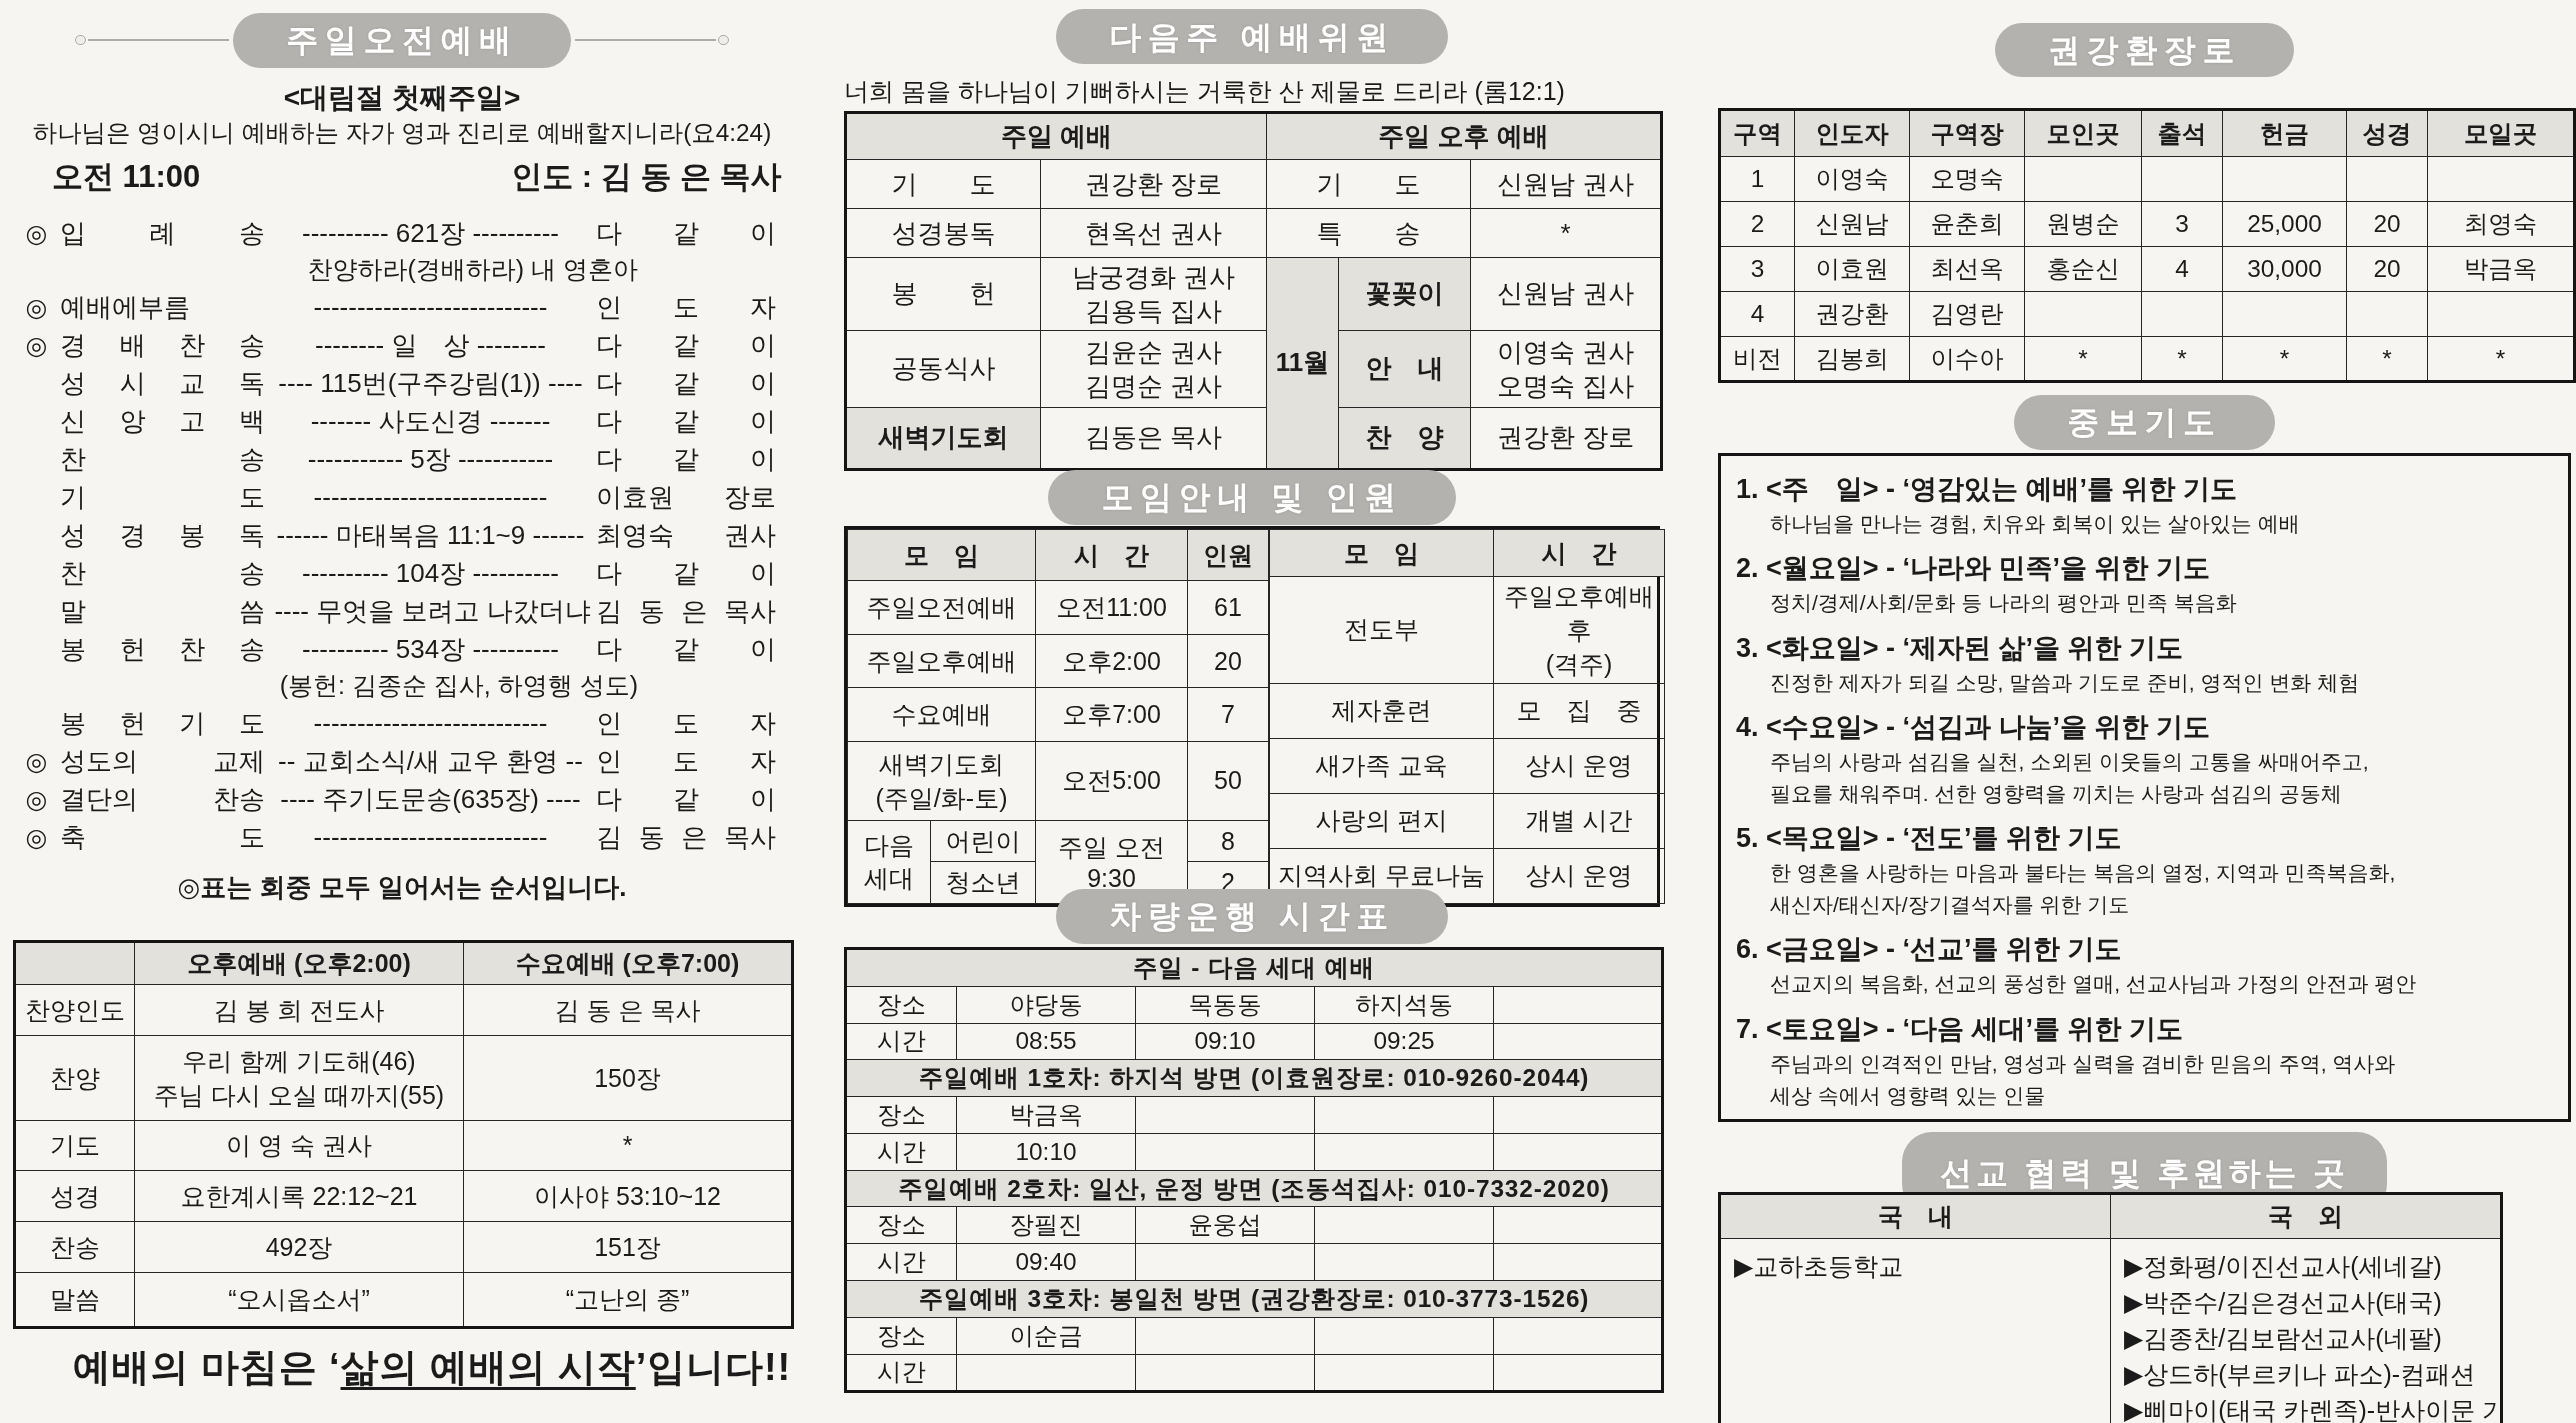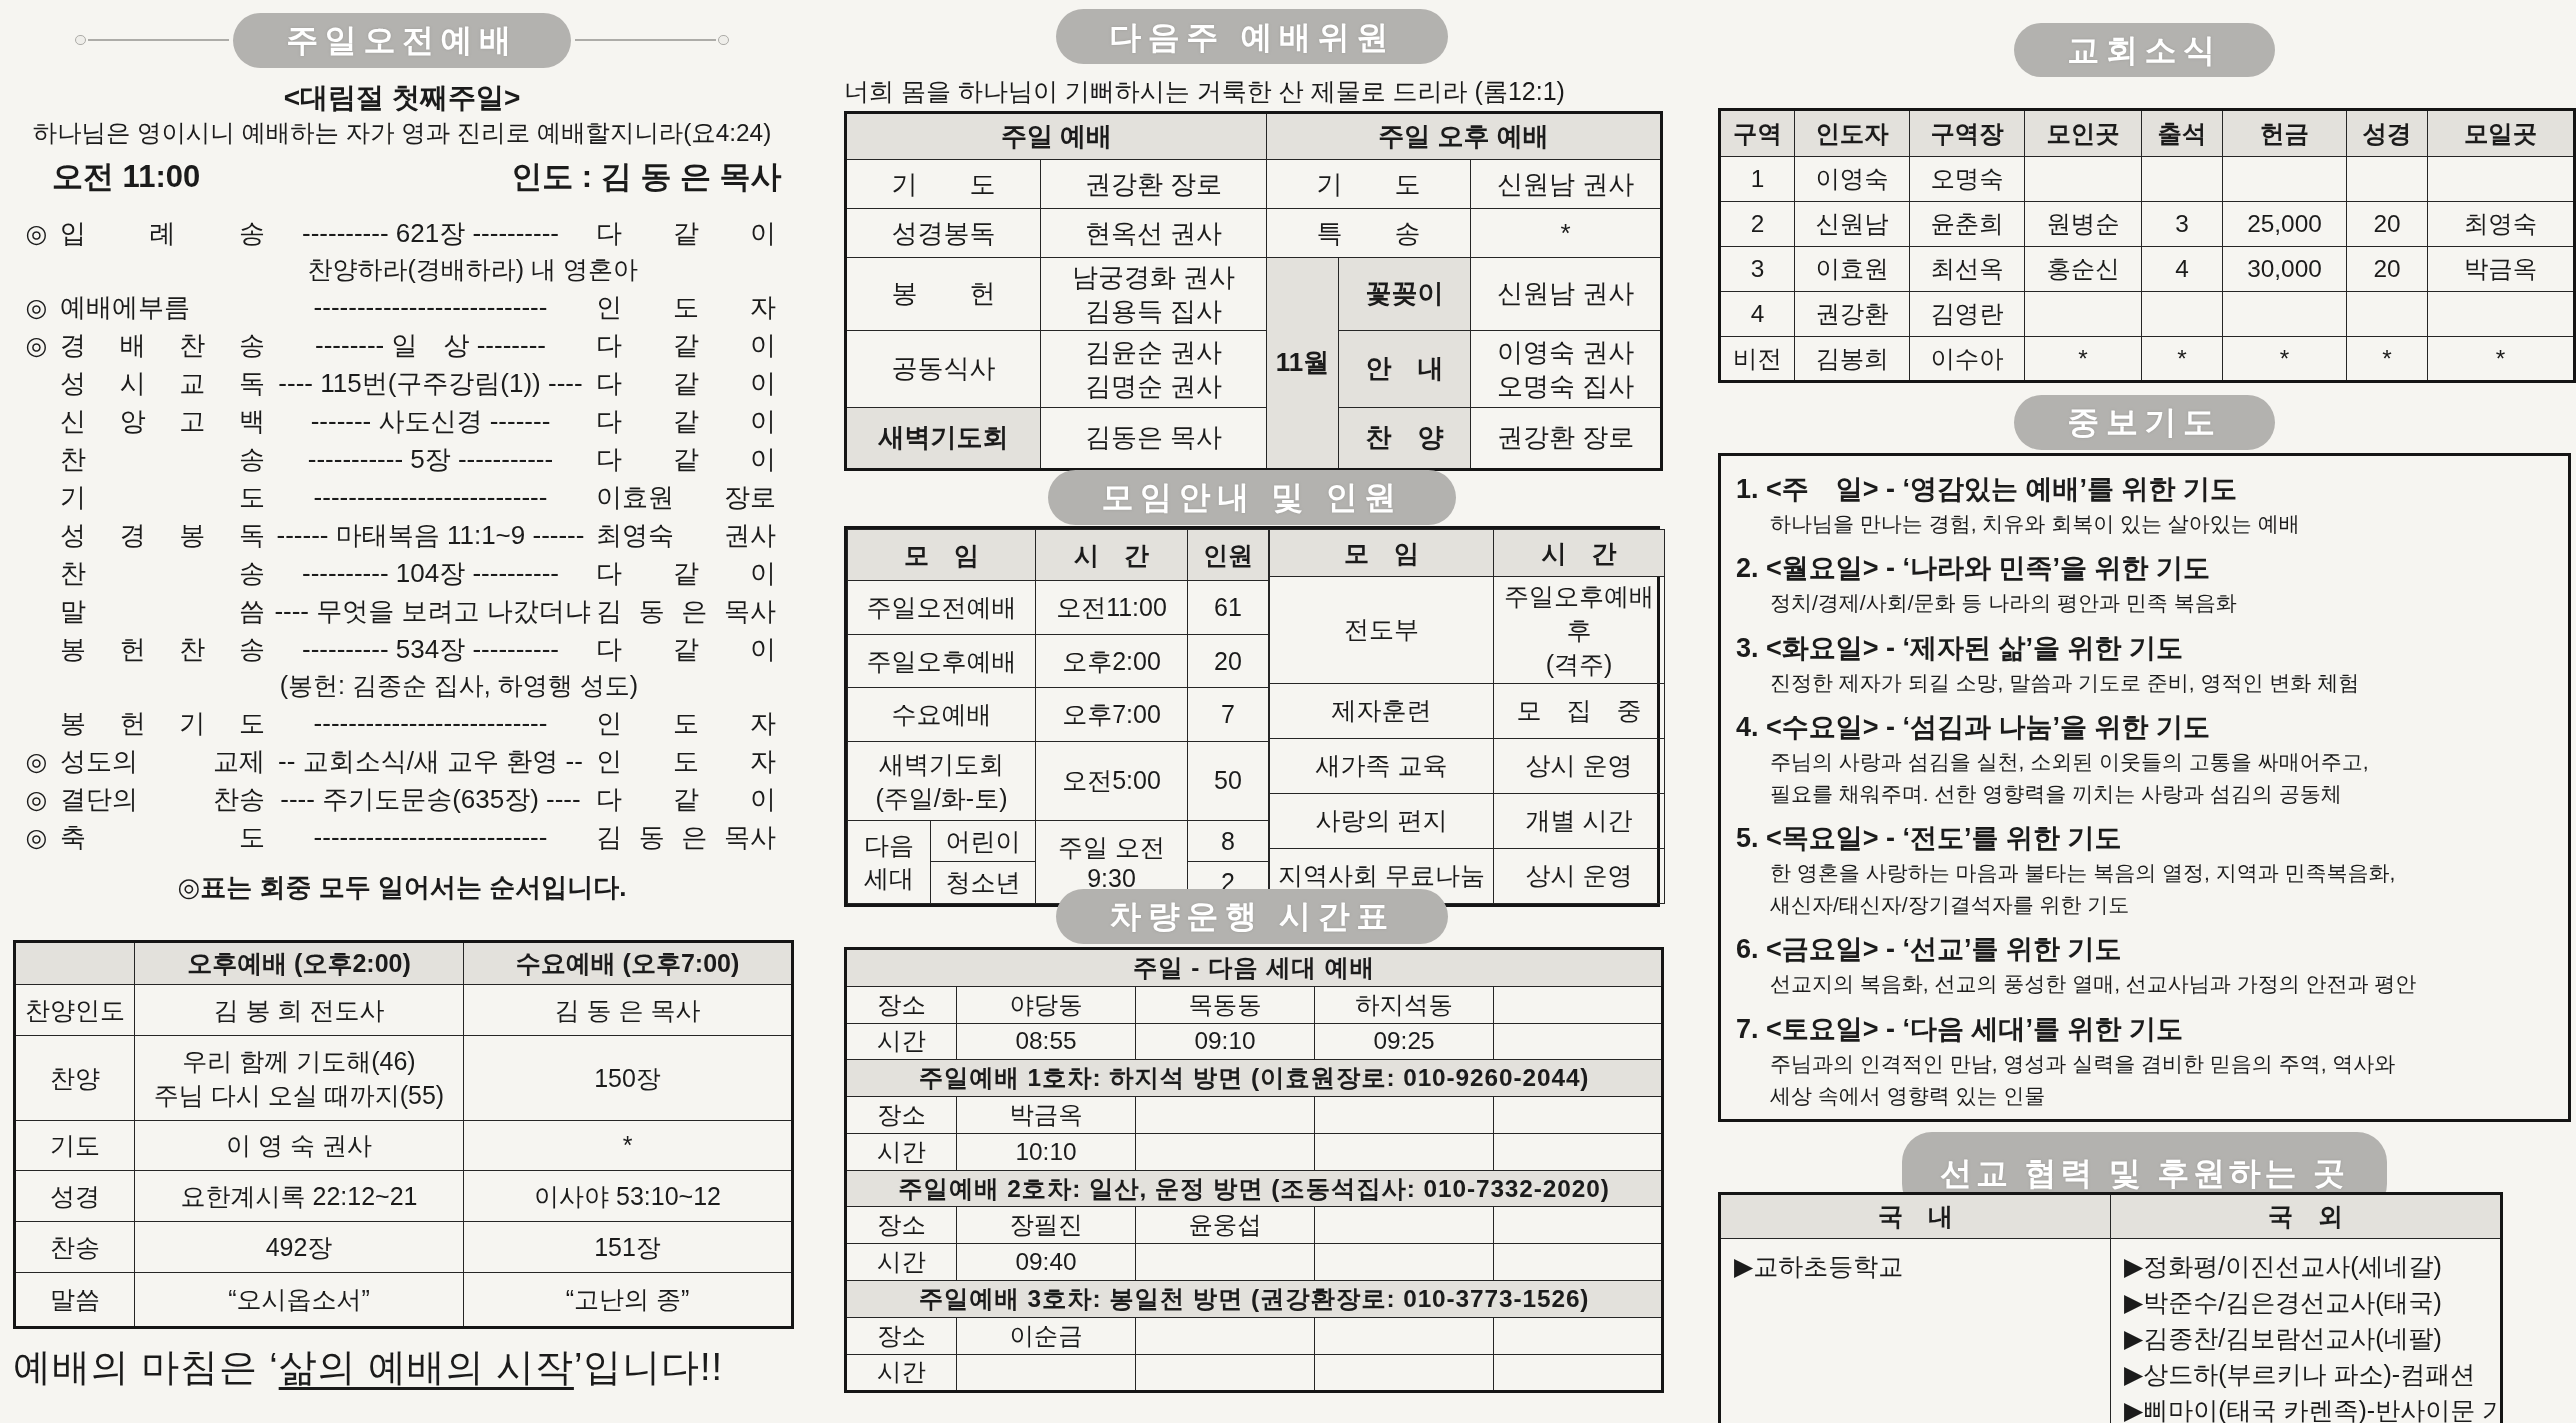--- a/index.html
+++ b/index.html
@@ -39,21 +39,21 @@
 
   
   #l-head  { top: 13px; }
   #l-sub   { top: 79px;  text-align: center; font-size: 28px; font-weight: bold; }
   #l-verse { top: 117px; text-align: center; font-size: 24.4px; }
   #l-time  { top: 156px; display: flex; justify-content: space-between;
              padding: 0 9.4px 0 39px; font-size: 31px; font-weight: bold; }
   #l-svc   { top: 214px; }
   #l-note  { top: 870px; text-align: center; font-size: 26px; font-weight: bold; }
   #l-table { top: 940px; }
-  #l-foot  { top: 1342px; text-align: left; font-size: 38px; font-weight: normal; letter-spacing: 0.9px; }
+  #l-foot  { top: 1342px; text-align: right; font-size: 38px; font-weight: bold; letter-spacing: 0.9px; }
   .ul { text-decoration: underline; text-underline-offset: 6.6px; text-decoration-thickness: 2.8px; }
 
   .svc-row  { display: flex; align-items: center; height: 38px; font-size: 26px; }
   .svc-mark { width: 47px; text-align: center; font-size: 25px; }
   .svc-name { width: 205px; text-align: justify; text-align-last: justify; }
   .svc-mid  { flex: 1; text-align: center; white-space: nowrap; overflow: hidden; padding: 0 9.4px; }
   .svc-who  { width: 180px; text-align: justify; text-align-last: justify; margin-right: 15px; }
   .svc-sub  { height: 36px; line-height: 34px; font-size: 25px; text-align: right;
               margin-left: 211px; width: 414px; }
 
@@ -507,21 +507,21 @@
             <td></td>
       </tr>
     </tbody>
       </table>
   </div>
 </div>
 
 <div class="col" id="colR">
 
   <div class="abs pillrow" id="r-h1">
-    <div class="pill">교회소식</div>
+    <div class="pill">권강환장로</div>
   </div>
 
   <div class="abs" id="r-t1">
     <table class="outer dt">
       <colgroup>
           <col style="width:75px">
           <col style="width:115px">
           <col style="width:115px">
           <col style="width:117px">
           <col style="width:81px">

